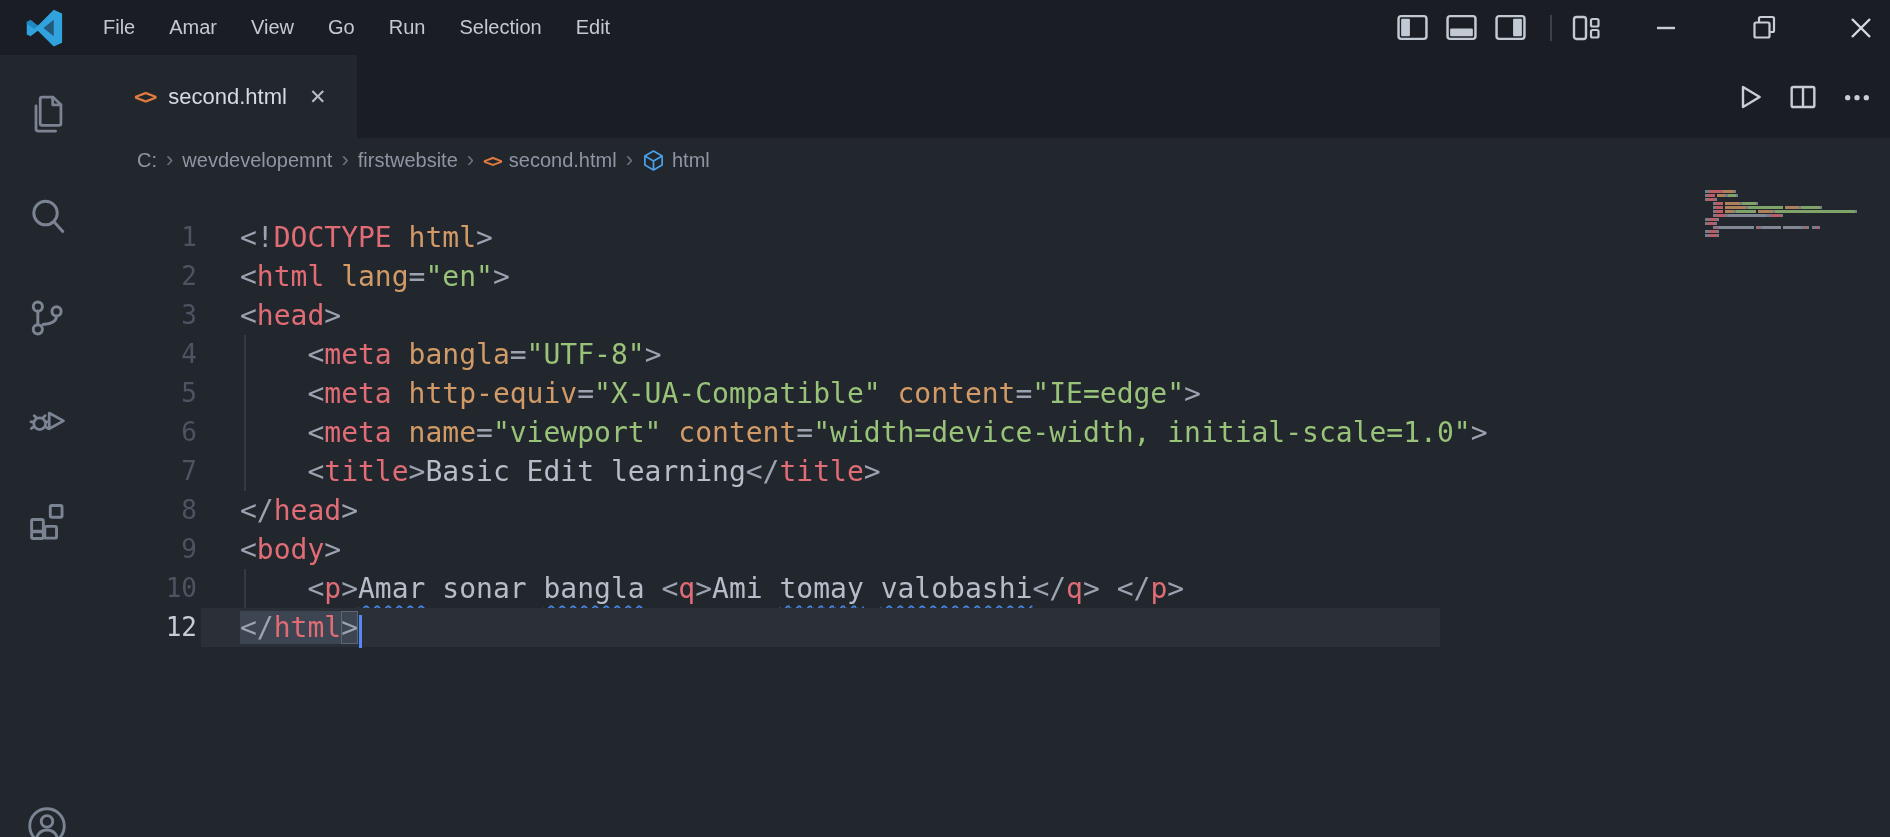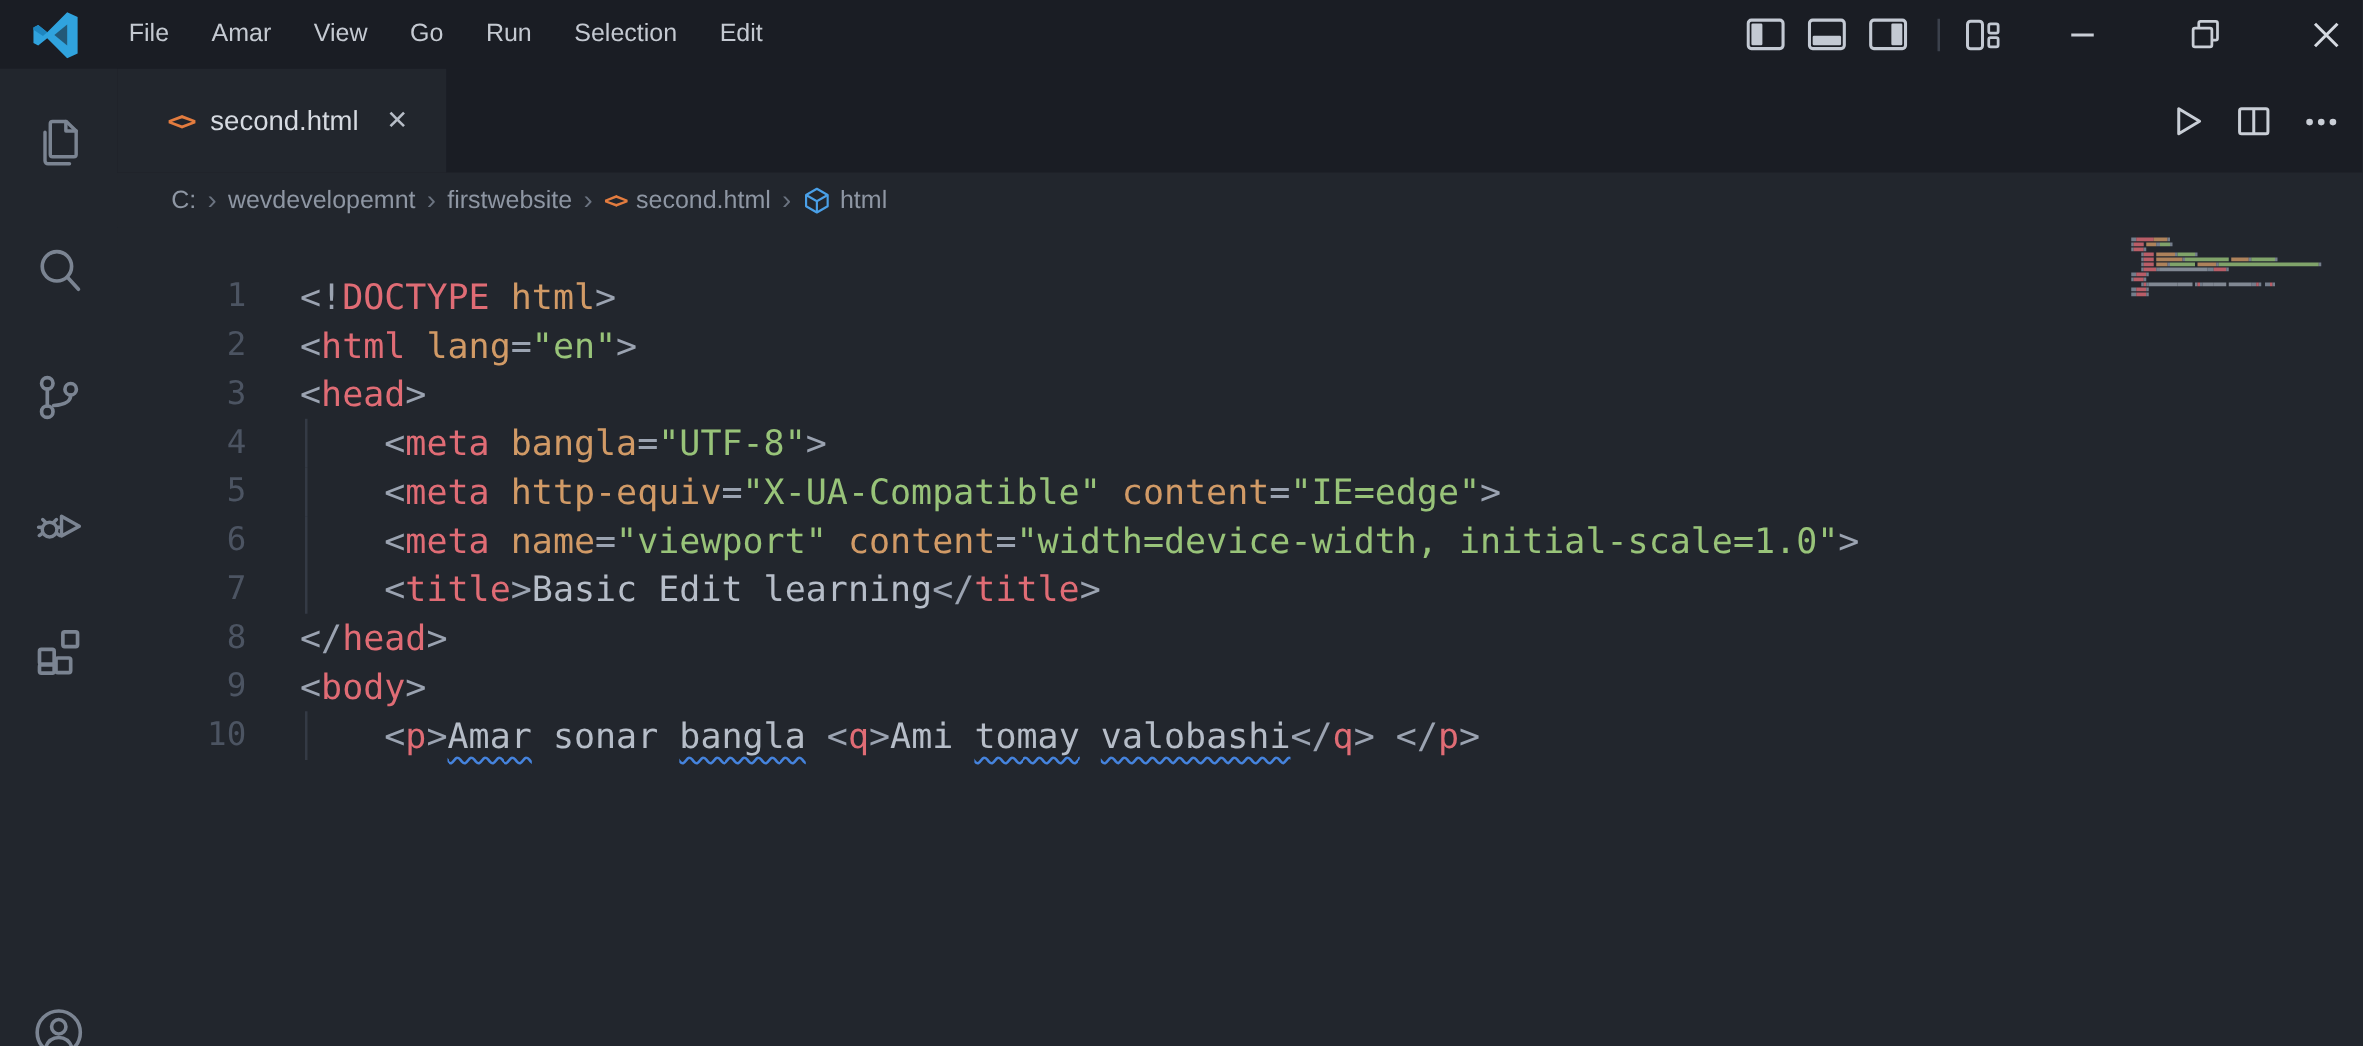--- a/index.html
+++ b/index.html
@@ -285,20 +285,24 @@
             <span class="code"><span class="tk-p">&lt;/</span><span class="tk-t">head</span><span class="tk-p">&gt;</span></span>
           </div>
           <div class="line">
             <span class="ln">9</span>
             <span class="code"><span class="tk-p">&lt;</span><span class="tk-t">body</span><span class="tk-p">&gt;</span></span>
           </div>
           <div class="line g">
             <span class="ln">10</span>
             <span class="code"><span class="tk-x">    </span><span class="tk-p">&lt;</span><span class="tk-t">p</span><span class="tk-p">&gt;</span><span class="tk-w">Amar</span><span class="tk-x"> sonar </span><span class="tk-w">bangla</span><span class="tk-x"> </span><span class="tk-p">&lt;</span><span class="tk-t">q</span><span class="tk-p">&gt;</span><span class="tk-x">Ami </span><span class="tk-w">tomay</span><span class="tk-x"> </span><span class="tk-w">valobashi</span><span class="tk-p">&lt;/</span><span class="tk-t">q</span><span class="tk-p">&gt;</span><span class="tk-x"> </span><span class="tk-p">&lt;/</span><span class="tk-t">p</span><span class="tk-p">&gt;</span></span>
           </div>
+          <div class="line cur">
+            <span class="ln">12</span>
+            <span class="code"><span class="tk-p sel">&lt;/</span><span class="tk-t sel">html</span><span class="tk-p bracket">&gt;</span><span class="cursor"></span></span>
+          </div>
         </div>
       <div class="minimap" id="minimap">
           <div class="mrow"><span class="mm-p" style="width: 4.1px;"></span><span class="mm-t" style="width: 14.35px;"></span><span class="mm-a" style="width: 10.25px;"></span><span class="mm-p" style="width: 2.05px;"></span></div>
           <div class="mrow"><span class="mm-p" style="width: 2.05px;"></span><span class="mm-t" style="width: 8.2px;"></span><span class="mm-sp" style="width: 2.05px;"></span><span class="mm-a" style="width: 8.2px;"></span><span class="mm-p" style="width: 2.05px;"></span><span class="mm-s" style="width: 8.2px;"></span><span class="mm-p" style="width: 2.05px;"></span></div>
           <div class="mrow"><span class="mm-p" style="width: 2.05px;"></span><span class="mm-t" style="width: 8.2px;"></span><span class="mm-p" style="width: 2.05px;"></span></div>
           <div class="mrow"><span class="mm-sp" style="width: 8.2px;"></span><span class="mm-p" style="width: 2.05px;"></span><span class="mm-t" style="width: 8.2px;"></span><span class="mm-sp" style="width: 2.05px;"></span><span class="mm-a" style="width: 14.35px;"></span><span class="mm-p" style="width: 2.05px;"></span><span class="mm-s" style="width: 14.35px;"></span><span class="mm-p" style="width: 2.05px;"></span></div>
           <div class="mrow"><span class="mm-sp" style="width: 8.2px;"></span><span class="mm-p" style="width: 2.05px;"></span><span class="mm-t" style="width: 8.2px;"></span><span class="mm-sp" style="width: 2.05px;"></span><span class="mm-a" style="width: 20.5px;"></span><span class="mm-p" style="width: 2.05px;"></span><span class="mm-s" style="width: 34.85px;"></span><span class="mm-sp" style="width: 2.05px;"></span><span class="mm-a" style="width: 14.35px;"></span><span class="mm-p" style="width: 2.05px;"></span><span class="mm-s" style="width: 18.45px;"></span><span class="mm-p" style="width: 2.05px;"></span></div>
           <div class="mrow"><span class="mm-sp" style="width: 8.2px;"></span><span class="mm-p" style="width: 2.05px;"></span><span class="mm-t" style="width: 8.2px;"></span><span class="mm-sp" style="width: 2.05px;"></span><span class="mm-a" style="width: 8.2px;"></span><span class="mm-p" style="width: 2.05px;"></span><span class="mm-s" style="width: 20.5px;"></span><span class="mm-sp" style="width: 2.05px;"></span><span class="mm-a" style="width: 14.35px;"></span><span class="mm-p" style="width: 2.05px;"></span><span class="mm-s" style="width: 79.95px;"></span><span class="mm-p" style="width: 2.05px;"></span></div>
           <div class="mrow"><span class="mm-sp" style="width: 8.2px;"></span><span class="mm-p" style="width: 2.05px;"></span><span class="mm-t" style="width: 10.25px;"></span><span class="mm-p" style="width: 2.05px;"></span><span class="mm-x" style="width: 38.95px;"></span><span class="mm-p" style="width: 4.1px;"></span><span class="mm-t" style="width: 10.25px;"></span><span class="mm-p" style="width: 2.05px;"></span></div>
           <div class="mrow"><span class="mm-p" style="width: 4.1px;"></span><span class="mm-t" style="width: 8.2px;"></span><span class="mm-p" style="width: 2.05px;"></span></div>

